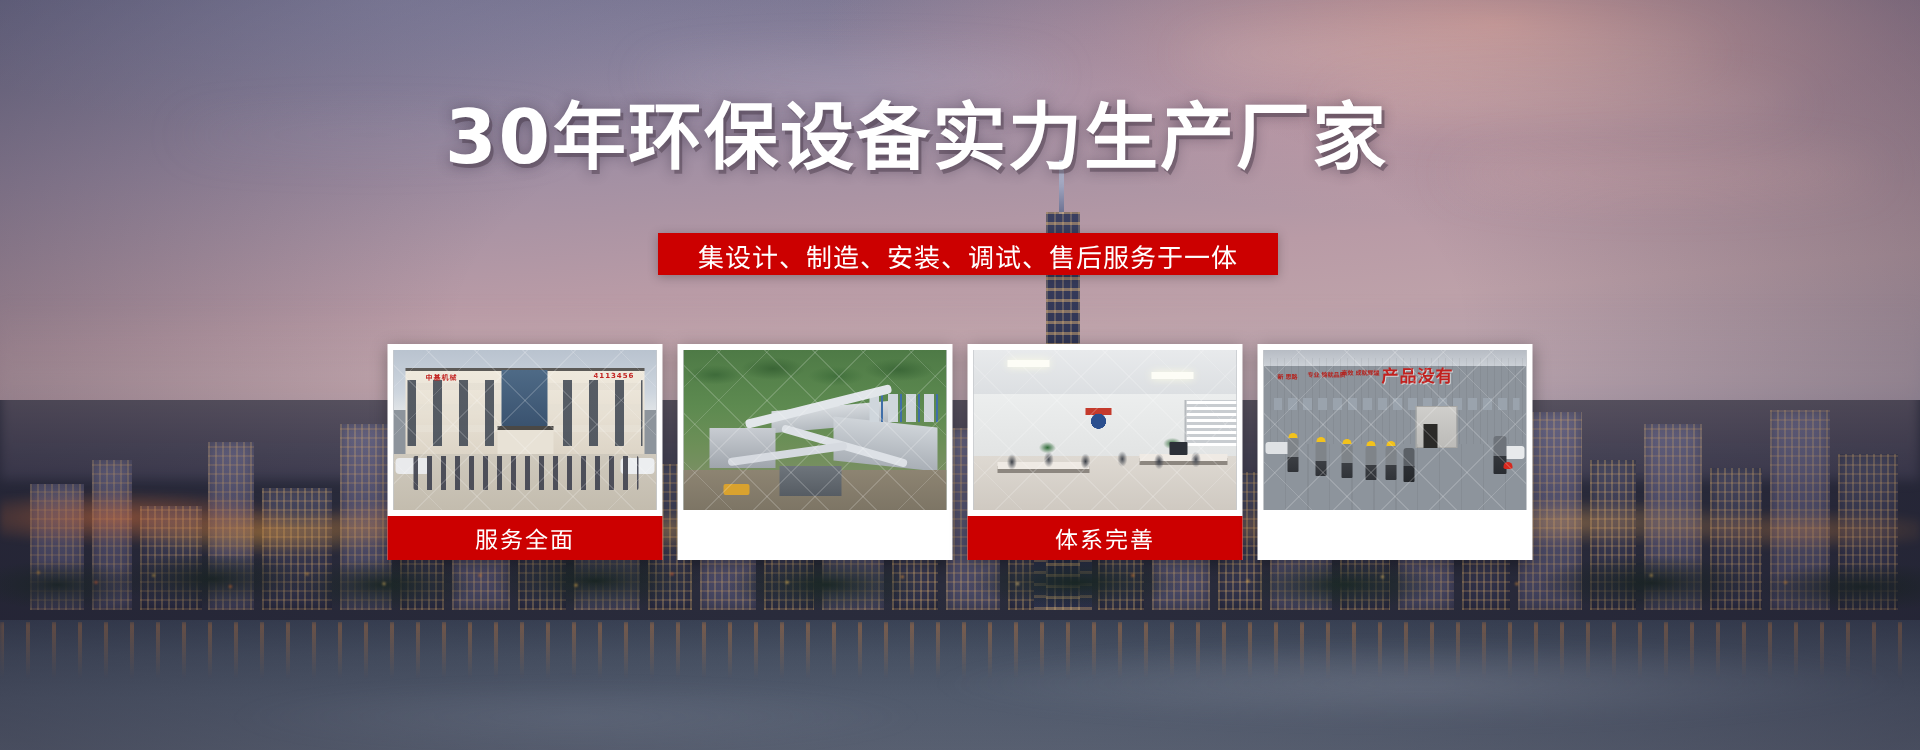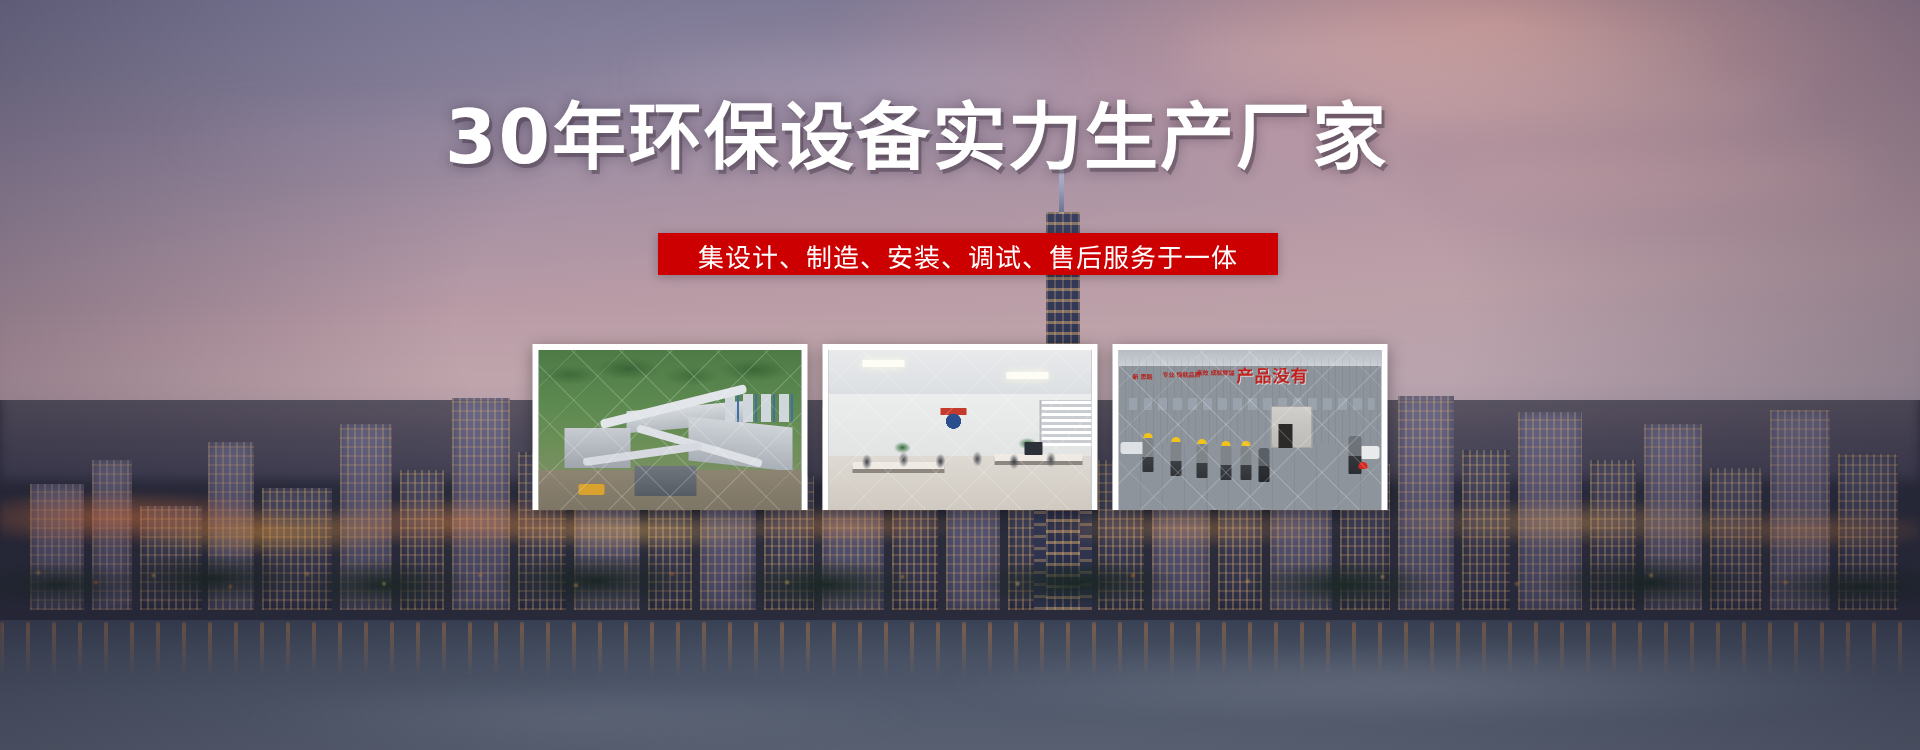--- a/index.html
+++ b/index.html
@@ -423,20 +423,36 @@
   </div>
 
   <div class="content">
 
     <h1 class="headline">30年环保设备实力生产厂家</h1>
 
     <div class="subbar">集设计、制造、安装、调试、售后服务于一体</div>
 
     <div class="cards">
 
+      <div class="card">
+        <div class="card-photo">
+          <div class="p1-sky"></div>
+          <div class="p1-bldg"></div>
+          <div class="p1-wins"></div>
+          <div class="p1-center"></div>
+          <div class="p1-portico"></div>
+          <div class="p1-sign">中基机械</div>
+          <div class="p1-phone">4113456</div>
+          <div class="p1-ground"></div>
+          <div class="p1-car-l"></div>
+          <div class="p1-car-r"></div>
+          <div class="p1-people"></div>
+        </div>
+        <div class="card-label">服务全面</div>
+      </div>
 
       <div class="card">
         <div class="card-photo">
           <div class="p2-green"></div>
           <div class="p2-trees"></div>
           <div class="p2-b1"></div>
           <div class="p2-b2"></div>
           <div class="p2-b3"></div>
           <div class="p2-silos"></div>
           <div class="p2-conv1"></div>
@@ -457,20 +473,21 @@
           <div class="p3-logo"></div>
           <div class="p3-blinds"></div>
           <div class="p3-plant1"></div>
           <div class="p3-plant2"></div>
           <div class="p3-floor"></div>
           <div class="p3-desk1"></div>
           <div class="p3-desk2"></div>
           <div class="p3-mon"></div>
           <div class="p3-people"></div>
         </div>
+        <div class="card-label">体系完善</div>
       </div>
 
       <div class="card">
         <div class="card-photo">
           <div class="p4-sky"></div>
           <div class="p4-wall"></div>
           <div class="p4-slogan">产品没有</div>
           <div class="p4-small1">新
 思路</div>
           <div class="p4-small2">专业

